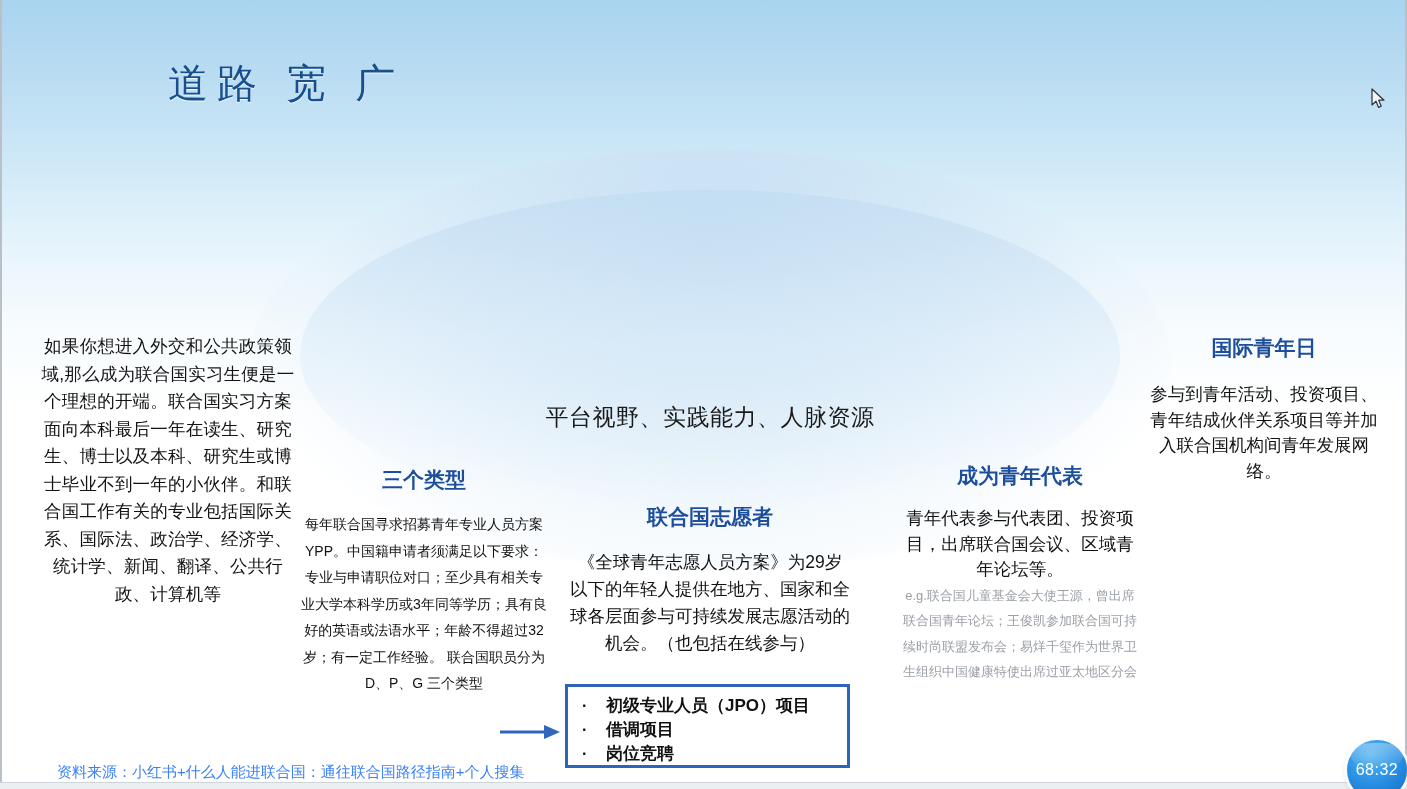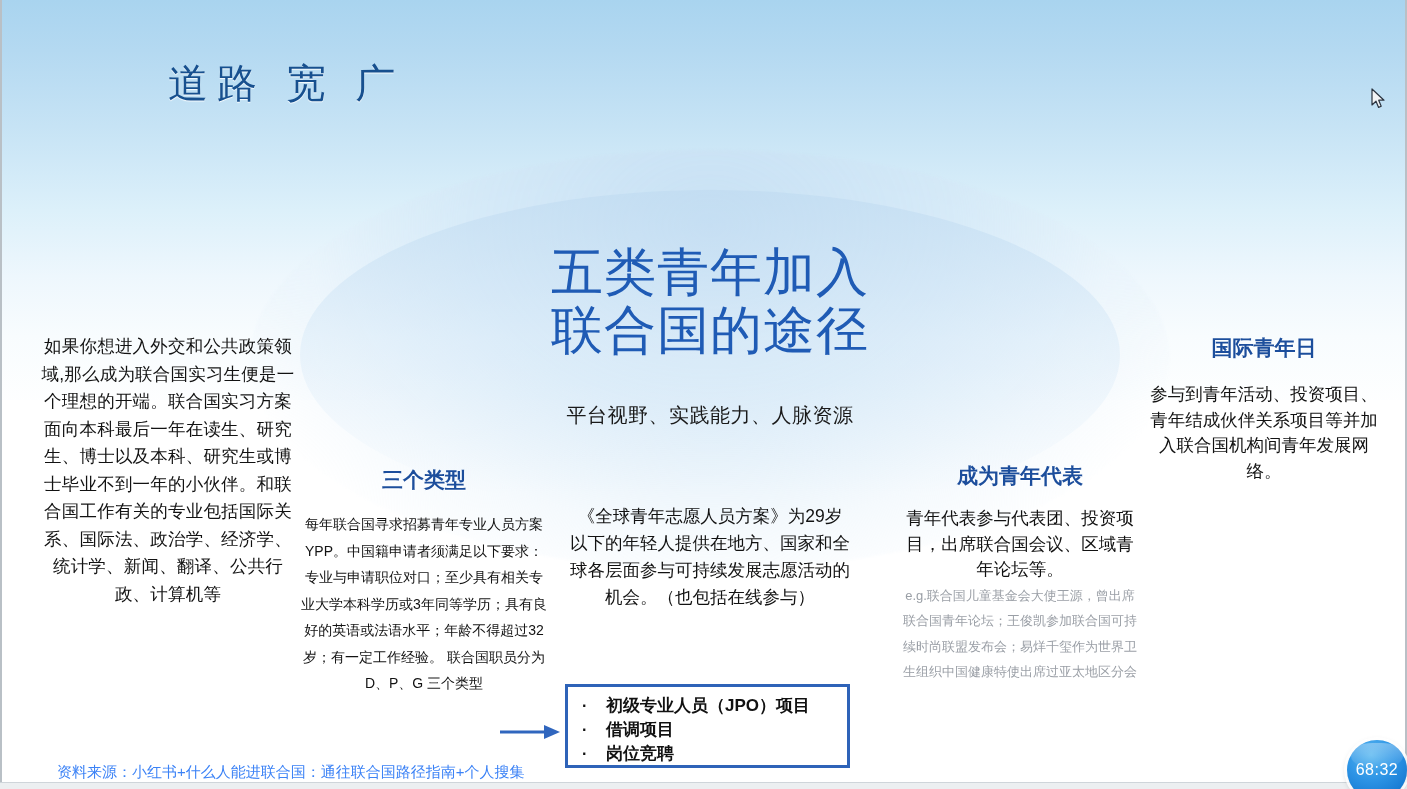--- a/index.html
+++ b/index.html
@@ -115,21 +115,21 @@
     font-weight: 400;
     letter-spacing: 1px;
   }
   .headline .ln { display: block; }
   .subhead {
     position: absolute;
     left: 470px;
     top: 402px;
     width: 480px;
     text-align: center;
-    font-size: 20px;
+    font-size: 23px;
     color: #1a1a1a;
     font-weight: 500;
     letter-spacing: 0.5px;
   }
 
   
   .col {
     position: absolute;
     text-align: center;
   }
@@ -265,37 +265,34 @@
   <div class="bg-lower"></div>
   <div class="arc"></div>
   <div class="arc2"></div>
 
   <div class="edge-left"></div>
   <div class="edge-right"></div>
   <div class="edge-bottom"></div>
 
   <div class="slide-title">道路 宽 广</div>
 
-  <div class="headline">
-    <span class="ln">五类青年加入</span>
-    <span class="ln">联合国的途径</span>
-  </div>
 
   <div class="subhead">平台视野、实践能力、人脉资源</div>
 
   <div class="col" id="col1">
     <div class="col-body">如果你想进入外交和公共政策领域,那么成为联合国实习生便是一个理想的开端。联合国实习方案面向本科最后一年在读生、研究生、博士以及本科、研究生或博士毕业不到一年的小伙伴。和联合国工作有关的专业包括国际关系、国际法、政治学、经济学、统计学、新闻、翻译、公共行政、计算机等</div>
   </div>
 
   <div class="col" id="col2">
     <div class="col-head">三个类型</div>
     <div class="col-body">每年联合国寻求招募青年专业人员方案 YPP。中国籍申请者须满足以下要求：专业与申请职位对口；至少具有相关专业大学本科学历或3年同等学历；具有良好的英语或法语水平；年龄不得超过32岁；有一定工作经验。 联合国职员分为D、P、G 三个类型</div>
   </div>
 
   <div class="col" id="col3">
+    <div class="col-head">联合国志愿者</div>
     <div class="col-body">《全球青年志愿人员方案》为29岁以下的年轻人提供在地方、国家和全球各层面参与可持续发展志愿活动的机会。（也包括在线参与）</div>
   </div>
 
   <div class="col" id="col4">
     <div class="col-head">成为青年代表</div>
     <div class="col-body">青年代表参与代表团、投资项目，出席联合国会议、区域青年论坛等。</div>
     <div class="col-note">e.g.联合国儿童基金会大使王源，曾出席联合国青年论坛；王俊凯参加联合国可持续时尚联盟发布会；易烊千玺作为世界卫生组织中国健康特使出席过亚太地区分会</div>
   </div>
 
   <div class="col" id="col5">

